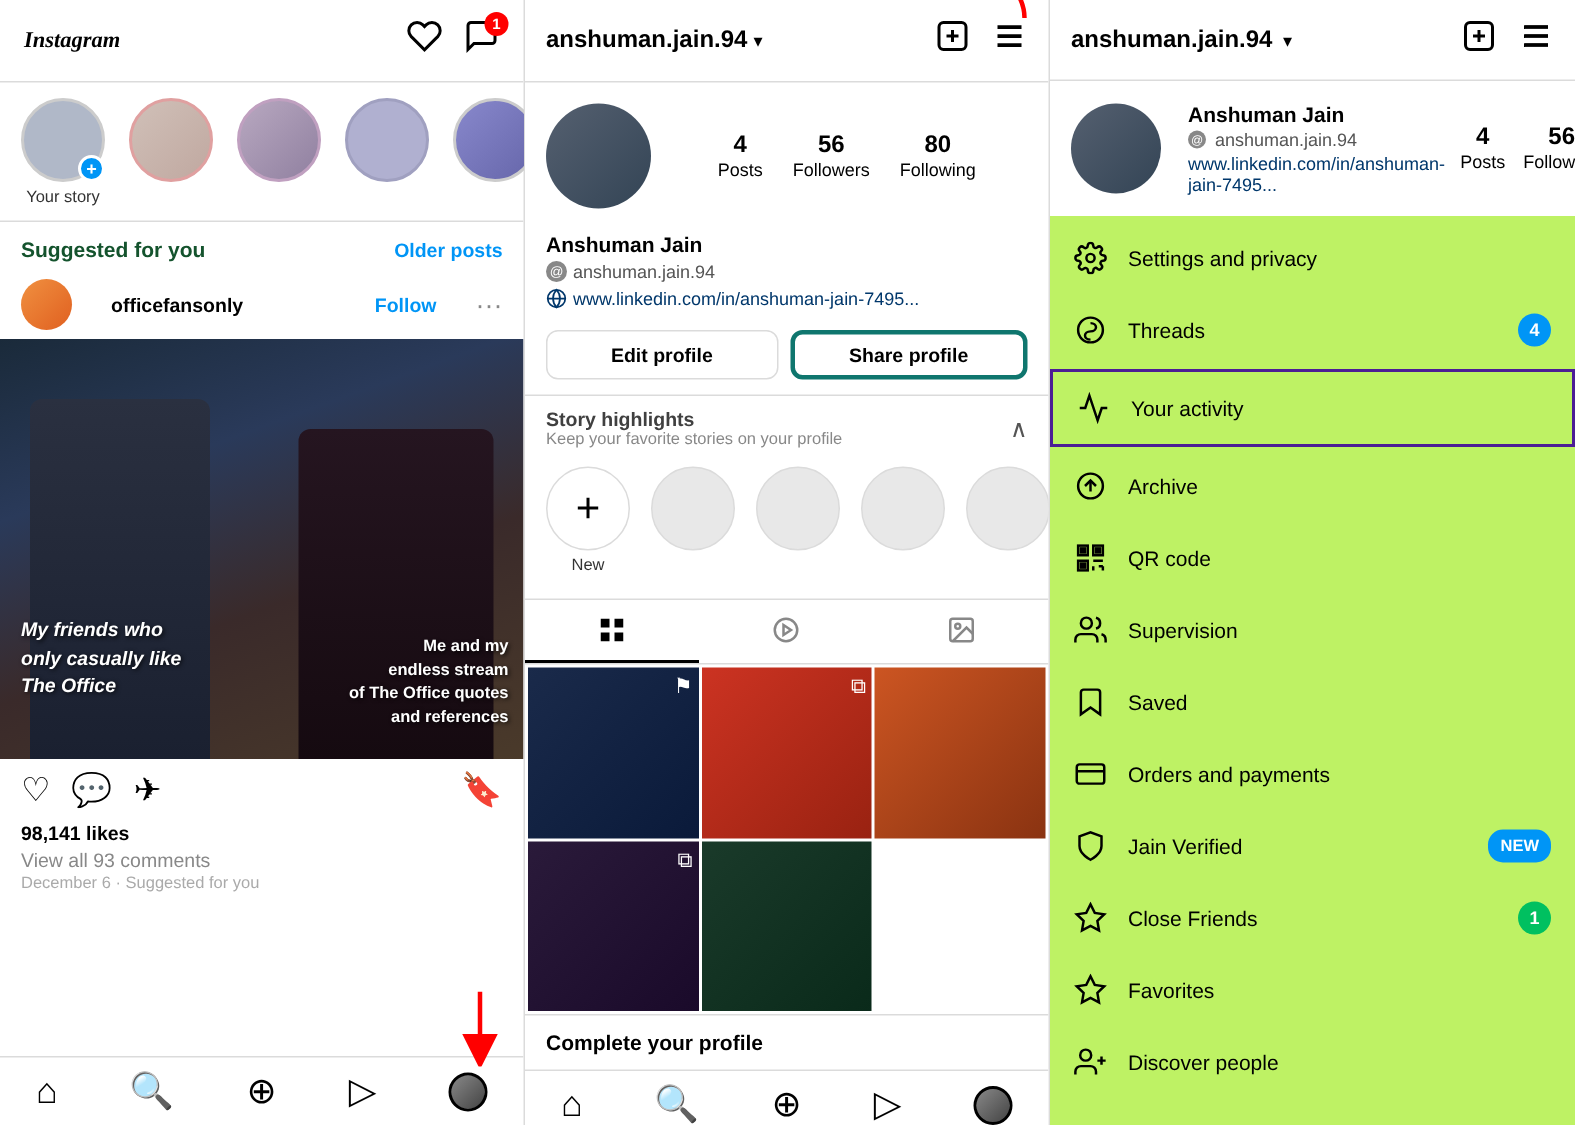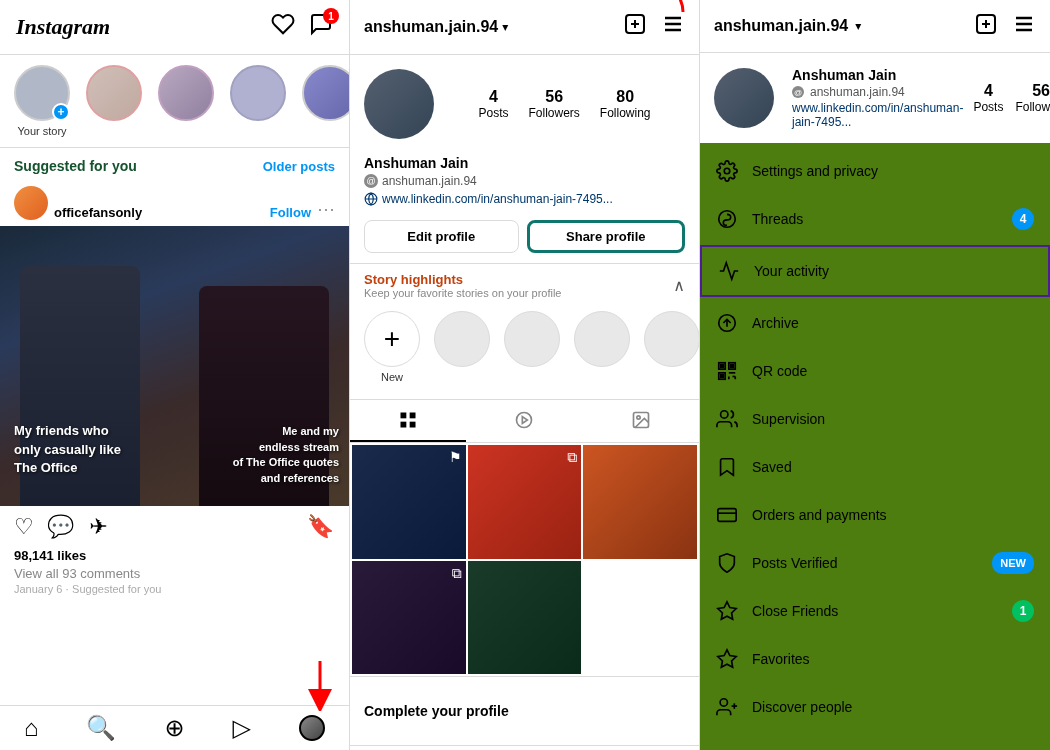--- a/index.html
+++ b/index.html
@@ -49,21 +49,21 @@
     
     .feed-header {
       display: flex;
       align-items: center;
       justify-content: space-between;
       padding: 12px 16px;
       border-bottom: 1px solid #dbdbdb;
     }
     .feed-header .logo {
       font-family: 'Georgia', serif;
-      font-size: 22px;
+      font-size: 15px;
       font-style: italic;
       font-weight: bold;
       color: #000;
     }
     .feed-header-icons {
       display: flex;
       gap: 14px;
       align-items: center;
     }
     .feed-header-icons .icon-btn {
@@ -156,23 +156,23 @@
     }
     .older-posts-link {
       font-size: 13px;
       font-weight: 600;
       color: #0095f6;
       cursor: pointer;
     }
 
     .suggested-user-row {
       display: flex;
-      align-items: flex-end;
+      align-items: center;
       padding: 6px 14px;
-      gap: 6px;
+      gap: 26px;
     }
     .suggested-avatar {
       width: 34px;
       height: 34px;
       border-radius: 50%;
       background: linear-gradient(135deg, #f09040, #e06020);
       flex-shrink: 0;
     }
     .suggested-name {
       font-size: 13px;
@@ -228,26 +228,27 @@
       right: 20px;
       bottom: 0;
       width: 130px;
       height: 220px;
       background: linear-gradient(180deg, #251520 0%, #150a10 100%);
       border-radius: 8px 8px 0 0;
     }
     .post-caption-left {
       position: absolute;
       left: 14px;
-      bottom: 29px;
+      bottom: 40px;
       font-size: 13px;
       font-weight: 700;
       color: white;
       line-height: 1.4;
       text-shadow: 1px 1px 3px rgba(0,0,0,0.8);
+      font-style: italic;
     }
     .post-caption-right {
       position: absolute;
       right: 10px;
       bottom: 20px;
       font-size: 11px;
       font-weight: 600;
       color: white;
       line-height: 1.4;
       text-align: right;
@@ -454,21 +455,21 @@
     }
     .highlights-header {
       display: flex;
       justify-content: space-between;
       align-items: center;
       margin-bottom: 4px;
     }
     .highlights-title {
       font-size: 13px;
       font-weight: 600;
-      color: #c2410c;
+      color: #404040;
     }
     .highlights-sub {
       font-size: 11px;
       color: #888;
     }
     .highlights-chevron {
       font-size: 16px;
       color: #555;
       cursor: pointer;
     }
@@ -543,21 +544,21 @@
     .photo-overlay-icon {
       position: absolute;
       top: 4px;
       right: 4px;
       color: white;
       font-size: 14px;
     }
 
     
     .complete-profile {
-      padding: 26px 14px;
+      padding: 10px 14px;
       border-top: 1px solid #dbdbdb;
       font-size: 14px;
       font-weight: 600;
       color: #000;
     }
 
     
     .menu-topbar {
       display: flex;
       align-items: center;
@@ -589,21 +590,21 @@
       height: 60px;
       border-radius: 50%;
       background: linear-gradient(135deg, #556070, #334455);
       flex-shrink: 0;
     }
 
     
     .menu-list {
       flex: 1;
       overflow-y: auto;
-      background: #4d7c0f;
+      background: #bef264;
       padding: 4px 0;
     }
     .menu-item {
       display: flex;
       align-items: center;
       padding: 13px 16px;
       gap: 14px;
       cursor: pointer;
       position: relative;
     }
@@ -754,21 +755,21 @@
   <div class="post-actions">
     <div class="post-action-left">
       <span class="action-icon">♡</span>
       <span class="action-icon">💬</span>
       <span class="action-icon">✈</span>
     </div>
     <span class="action-icon">🔖</span>
   </div>
   <div class="post-likes">98,141 likes</div>
   <div class="post-comments">View all 93 comments</div>
-  <div class="post-date">January 6 · Suggested for you</div>
+  <div class="post-date">December 6 · Suggested for you</div>
 
   <div class="bottom-nav" style="position:relative;">
     <span class="nav-icon">⌂</span>
     <span class="nav-icon">🔍</span>
     <span class="nav-icon">⊕</span>
     <span class="nav-icon">▷</span>
     <div style="position:relative;">
       <div class="nav-avatar" style="border:2px solid #000;"></div>
 
       <svg style="position:absolute;bottom:30px;right:-15px;width:40px;height:50px;" viewBox="0 0 40 50">
@@ -1079,21 +1080,21 @@
         </div>
         <span class="menu-item-label">Orders and payments</span>
       </div>
 
       <div class="menu-item">
         <div class="menu-item-icon">
           <svg width="22" height="22" viewBox="0 0 24 24" fill="none" stroke="#000" stroke-width="1.8">
             <path d="M12 22s8-4 8-10V5l-8-3-8 3v7c0 6 8 10 8 10z"></path>
           </svg>
         </div>
-        <span class="menu-item-label">Posts Verified</span>
+        <span class="menu-item-label">Jain Verified</span>
         <div class="menu-badge badge-blue-new">NEW</div>
       </div>
 
       <div class="menu-item">
         <div class="menu-item-icon">
           <svg width="22" height="22" viewBox="0 0 24 24" fill="none" stroke="#000" stroke-width="1.8">
             <polygon points="12,2 15.09,8.26 22,9.27 17,14.14 18.18,21.02 12,17.77 5.82,21.02 7,14.14 2,9.27 8.91,8.26 12,2"></polygon>
           </svg>
         </div>
         <span class="menu-item-label">Close Friends</span>

